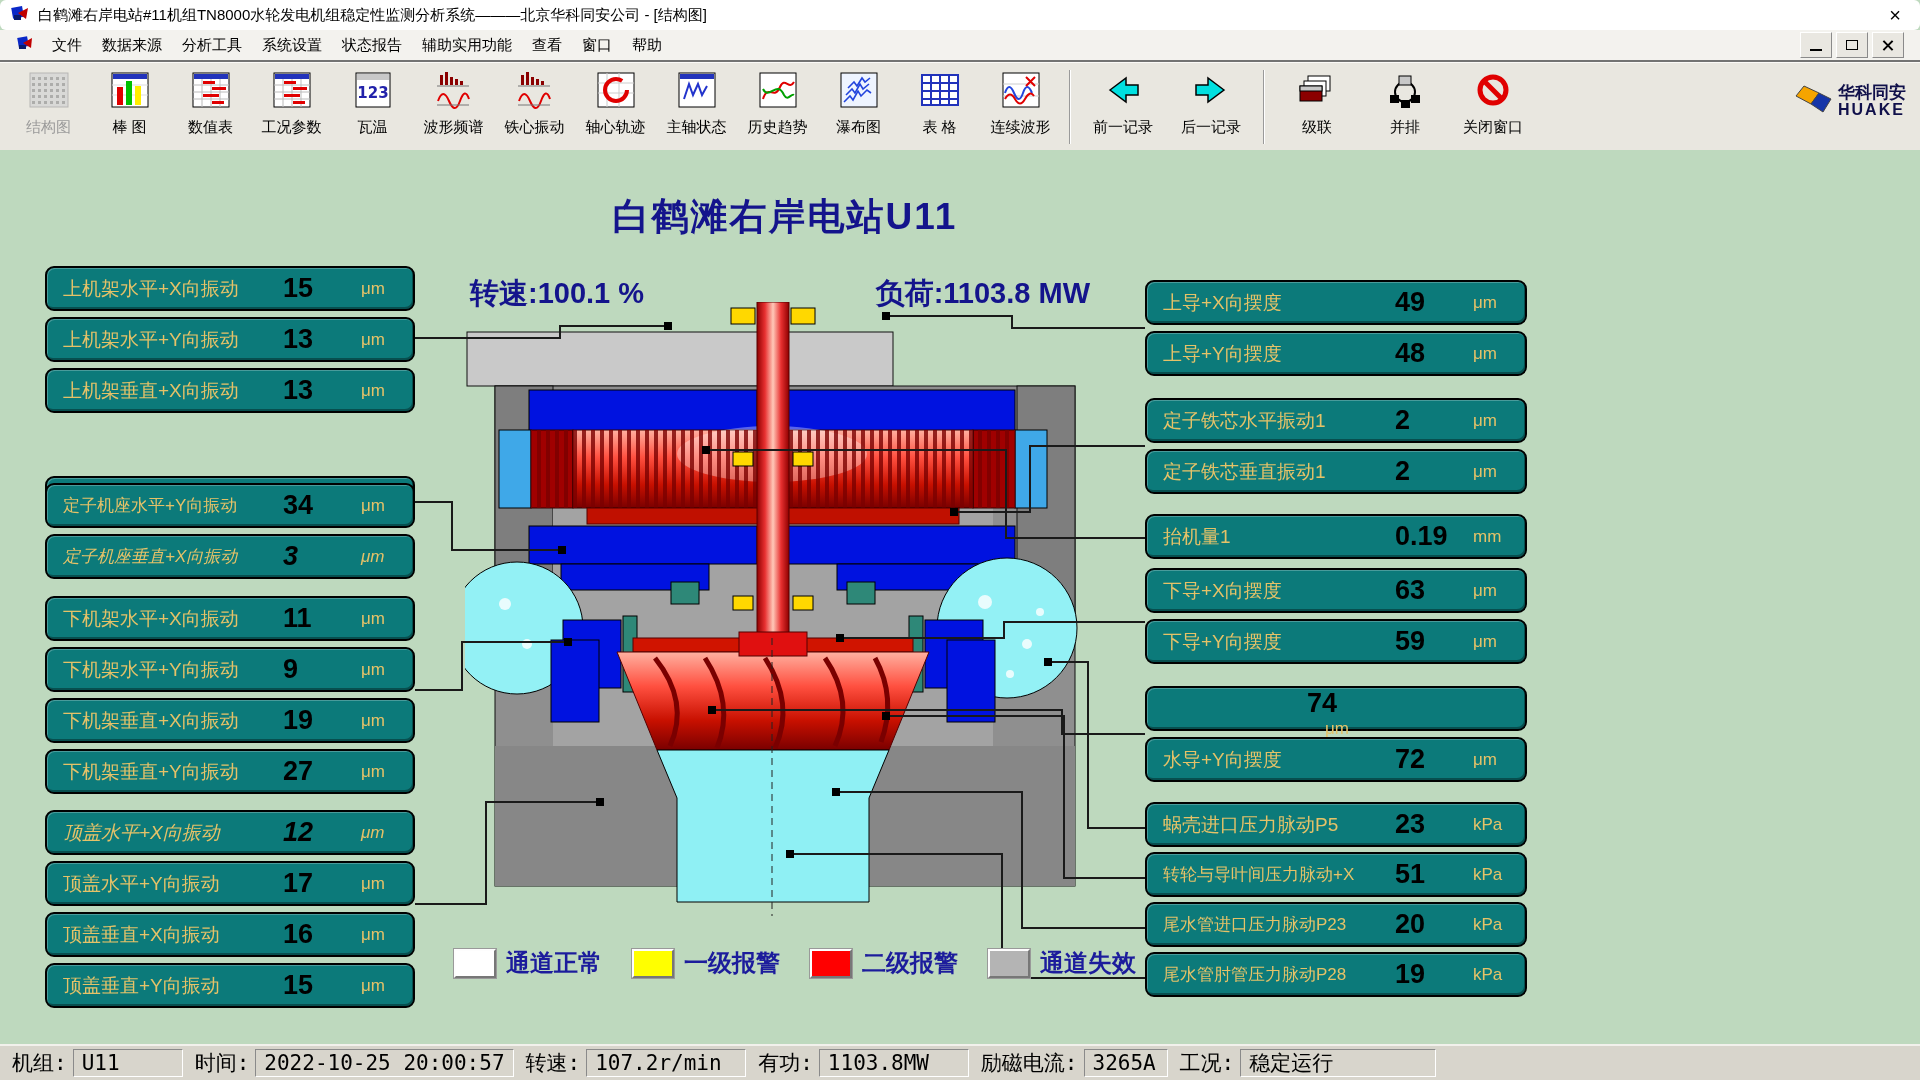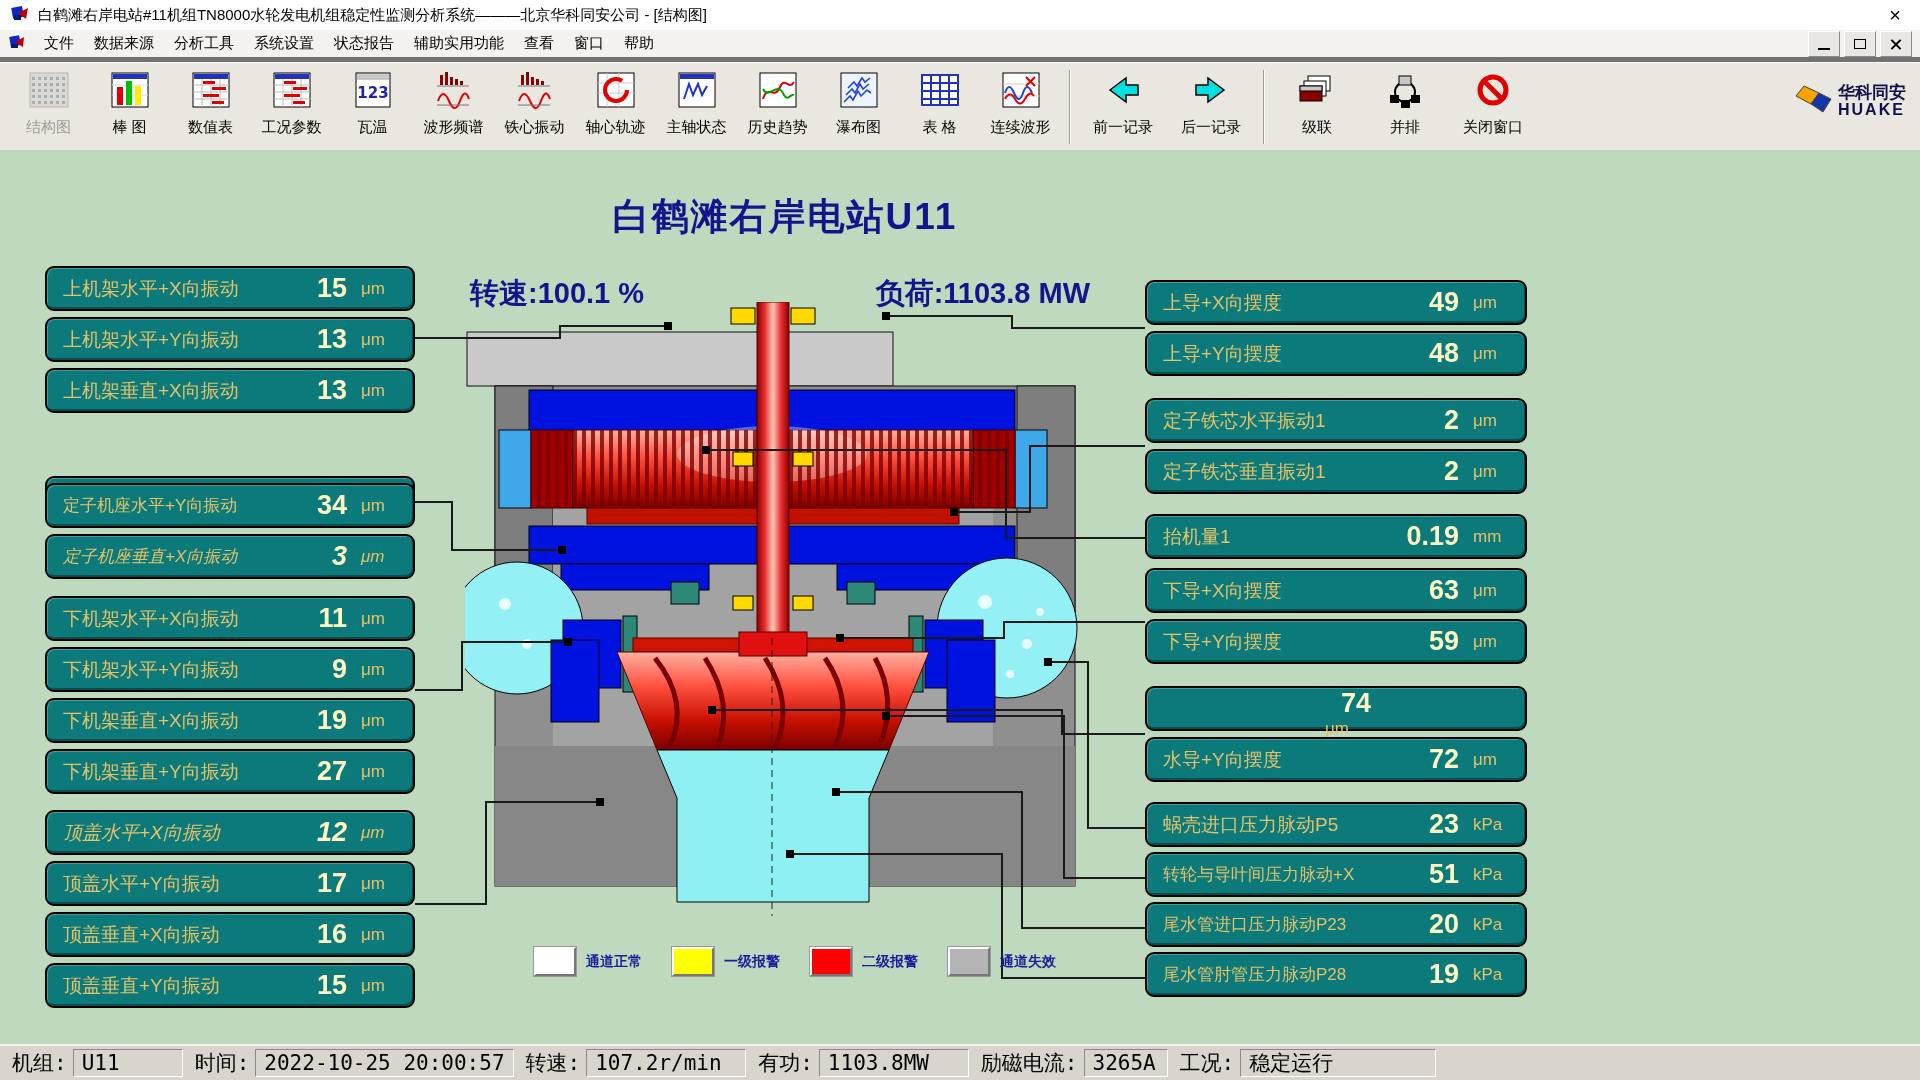--- a/index.html
+++ b/index.html
@@ -1,23 +1,23 @@
 <!DOCTYPE html>
 <html><head>
 <meta charset="utf-8">
 <style>
   html,body{margin:0;padding:0;}
   body{width:1920px;height:1080px;overflow:hidden;background:#bed9be;
        font-family:"Liberation Sans","DejaVu Sans",sans-serif;-webkit-font-smoothing:antialiased;}
   
-  .titlebar{height:30px;background:#ffffff;display:flex;align-items:center;padding:0 10px;gap:8px;box-sizing:border-box;}
+  .titlebar{height:30px;background:#ffffff;display:flex;align-items:center;padding:0 10px;gap:8px;box-sizing:border-box;border-radius:6px;}
   .titlebar .ttext{font-size:15px;color:#000;white-space:nowrap;}
   .titlebar .tclose{margin-left:auto;font-size:20px;color:#000;width:30px;text-align:center;cursor:default;}
   
-  .menubar{height:32px;background:#f3f2ee;display:flex;align-items:center;padding:0 8px;gap:2px;border-bottom:5px solid #737373;box-sizing:border-box;}
+  .menubar{height:32px;background:#f3f2ee;display:flex;align-items:center;padding:0 16px;gap:2px;border-bottom:2px solid #737373;box-sizing:border-box;}
   .menu-item{padding:4px 10px;font-size:15px;color:#000;white-space:nowrap;}
   .win-controls{margin-left:auto;display:flex;gap:4px;}
   .wbtn{width:30px;height:24px;background:#e9e7e1;border:1px solid;border-color:#ffffff #8a8a8a #8a8a8a #ffffff;display:flex;align-items:center;justify-content:center;position:relative;}
   .gl-min{width:12px;height:0;border-bottom:2px solid #000;margin-top:10px;}
   .gl-rest{width:10px;height:8px;border:1px solid #000;position:relative;background:#e9e7e1;}
   .gl-rest:before{content:"";position:absolute;left:3px;top:-4px;width:10px;height:8px;border:1px solid #000;background:#e9e7e1;z-index:-1;}
   .gl-x{position:relative;width:12px;height:12px;}
   .gl-x:before,.gl-x:after{content:"";position:absolute;left:5px;top:0;width:2px;height:13px;background:#000;}
   .gl-x:before{transform:rotate(45deg);} .gl-x:after{transform:rotate(-45deg);}
   
@@ -38,24 +38,24 @@
       font-size:29px;font-weight:bold;color:#14148c;white-space:nowrap;}
   .diagram{position:absolute;left:465px;top:152px;width:615px;height:640px;z-index:1;}
   .connectors{position:absolute;left:0;top:0;width:1920px;height:894px;z-index:2;pointer-events:none;}
   .mcol{position:absolute;top:0;z-index:3;}
   .mcol.leftcol{left:45px;width:370px;height:725px;}
   .mcol.rightcol{left:1145px;width:382px;height:894px;}
   .mrow{position:absolute;left:0;width:100%;height:45px;background:#0c7a7a;border:2px solid #000;border-radius:9px;
       box-shadow:inset 1px 1px 0 rgba(255,255,255,.25), inset -1px -2px 0 rgba(0,0,0,.35);
       display:flex;align-items:center;padding:0 10px 0 16px;box-sizing:border-box;}
   .mlabel{flex:1;color:#e5c268;font-size:19px;white-space:nowrap;overflow:hidden;}
-  .mvalue{color:#fef9c3;font-size:27px;font-weight:bold;min-width:64px;text-align:right;}
+  .mvalue{color:#000000;font-size:27px;font-weight:bold;min-width:64px;text-align:left;}
   .munit{color:#e5c268;font-size:17px;width:42px;text-align:left;margin-left:14px;}
   .legend{position:absolute;left:465px;top:797px;width:660px;display:flex;justify-content:center;gap:30px;align-items:center;z-index:3;}
-  .lg-item{display:flex;align-items:center;gap:10px;font-size:14px;font-weight:bold;color:#1c1c9c;white-space:nowrap;}
+  .lg-item{display:flex;align-items:center;gap:10px;font-size:24px;font-weight:bold;color:#1c1c9c;white-space:nowrap;}
   .lg-swatch{width:38px;height:25px;border:2px solid;border-color:#fdfdfd #777 #777 #fdfdfd;outline:1px solid #999;}
   
   .statusbar{height:36px;background:#d8d5cc;border-top:2px solid #f2f1ec;display:flex;align-items:center;
       padding:0 6px;box-sizing:border-box;font-family:"DejaVu Sans Mono","Liberation Mono",monospace;font-size:21px;color:#000;}
   .sb-pair{display:flex;align-items:center;height:30px;margin-right:6px;}
   .sb-label{padding:0 6px;white-space:nowrap;}
   .sb-value{border:1px solid;border-color:#8a8a8a #ffffff #ffffff #8a8a8a;height:28px;display:flex;align-items:center;
       padding:0 8px;box-sizing:border-box;white-space:nowrap;}
 </style>
 </head>

